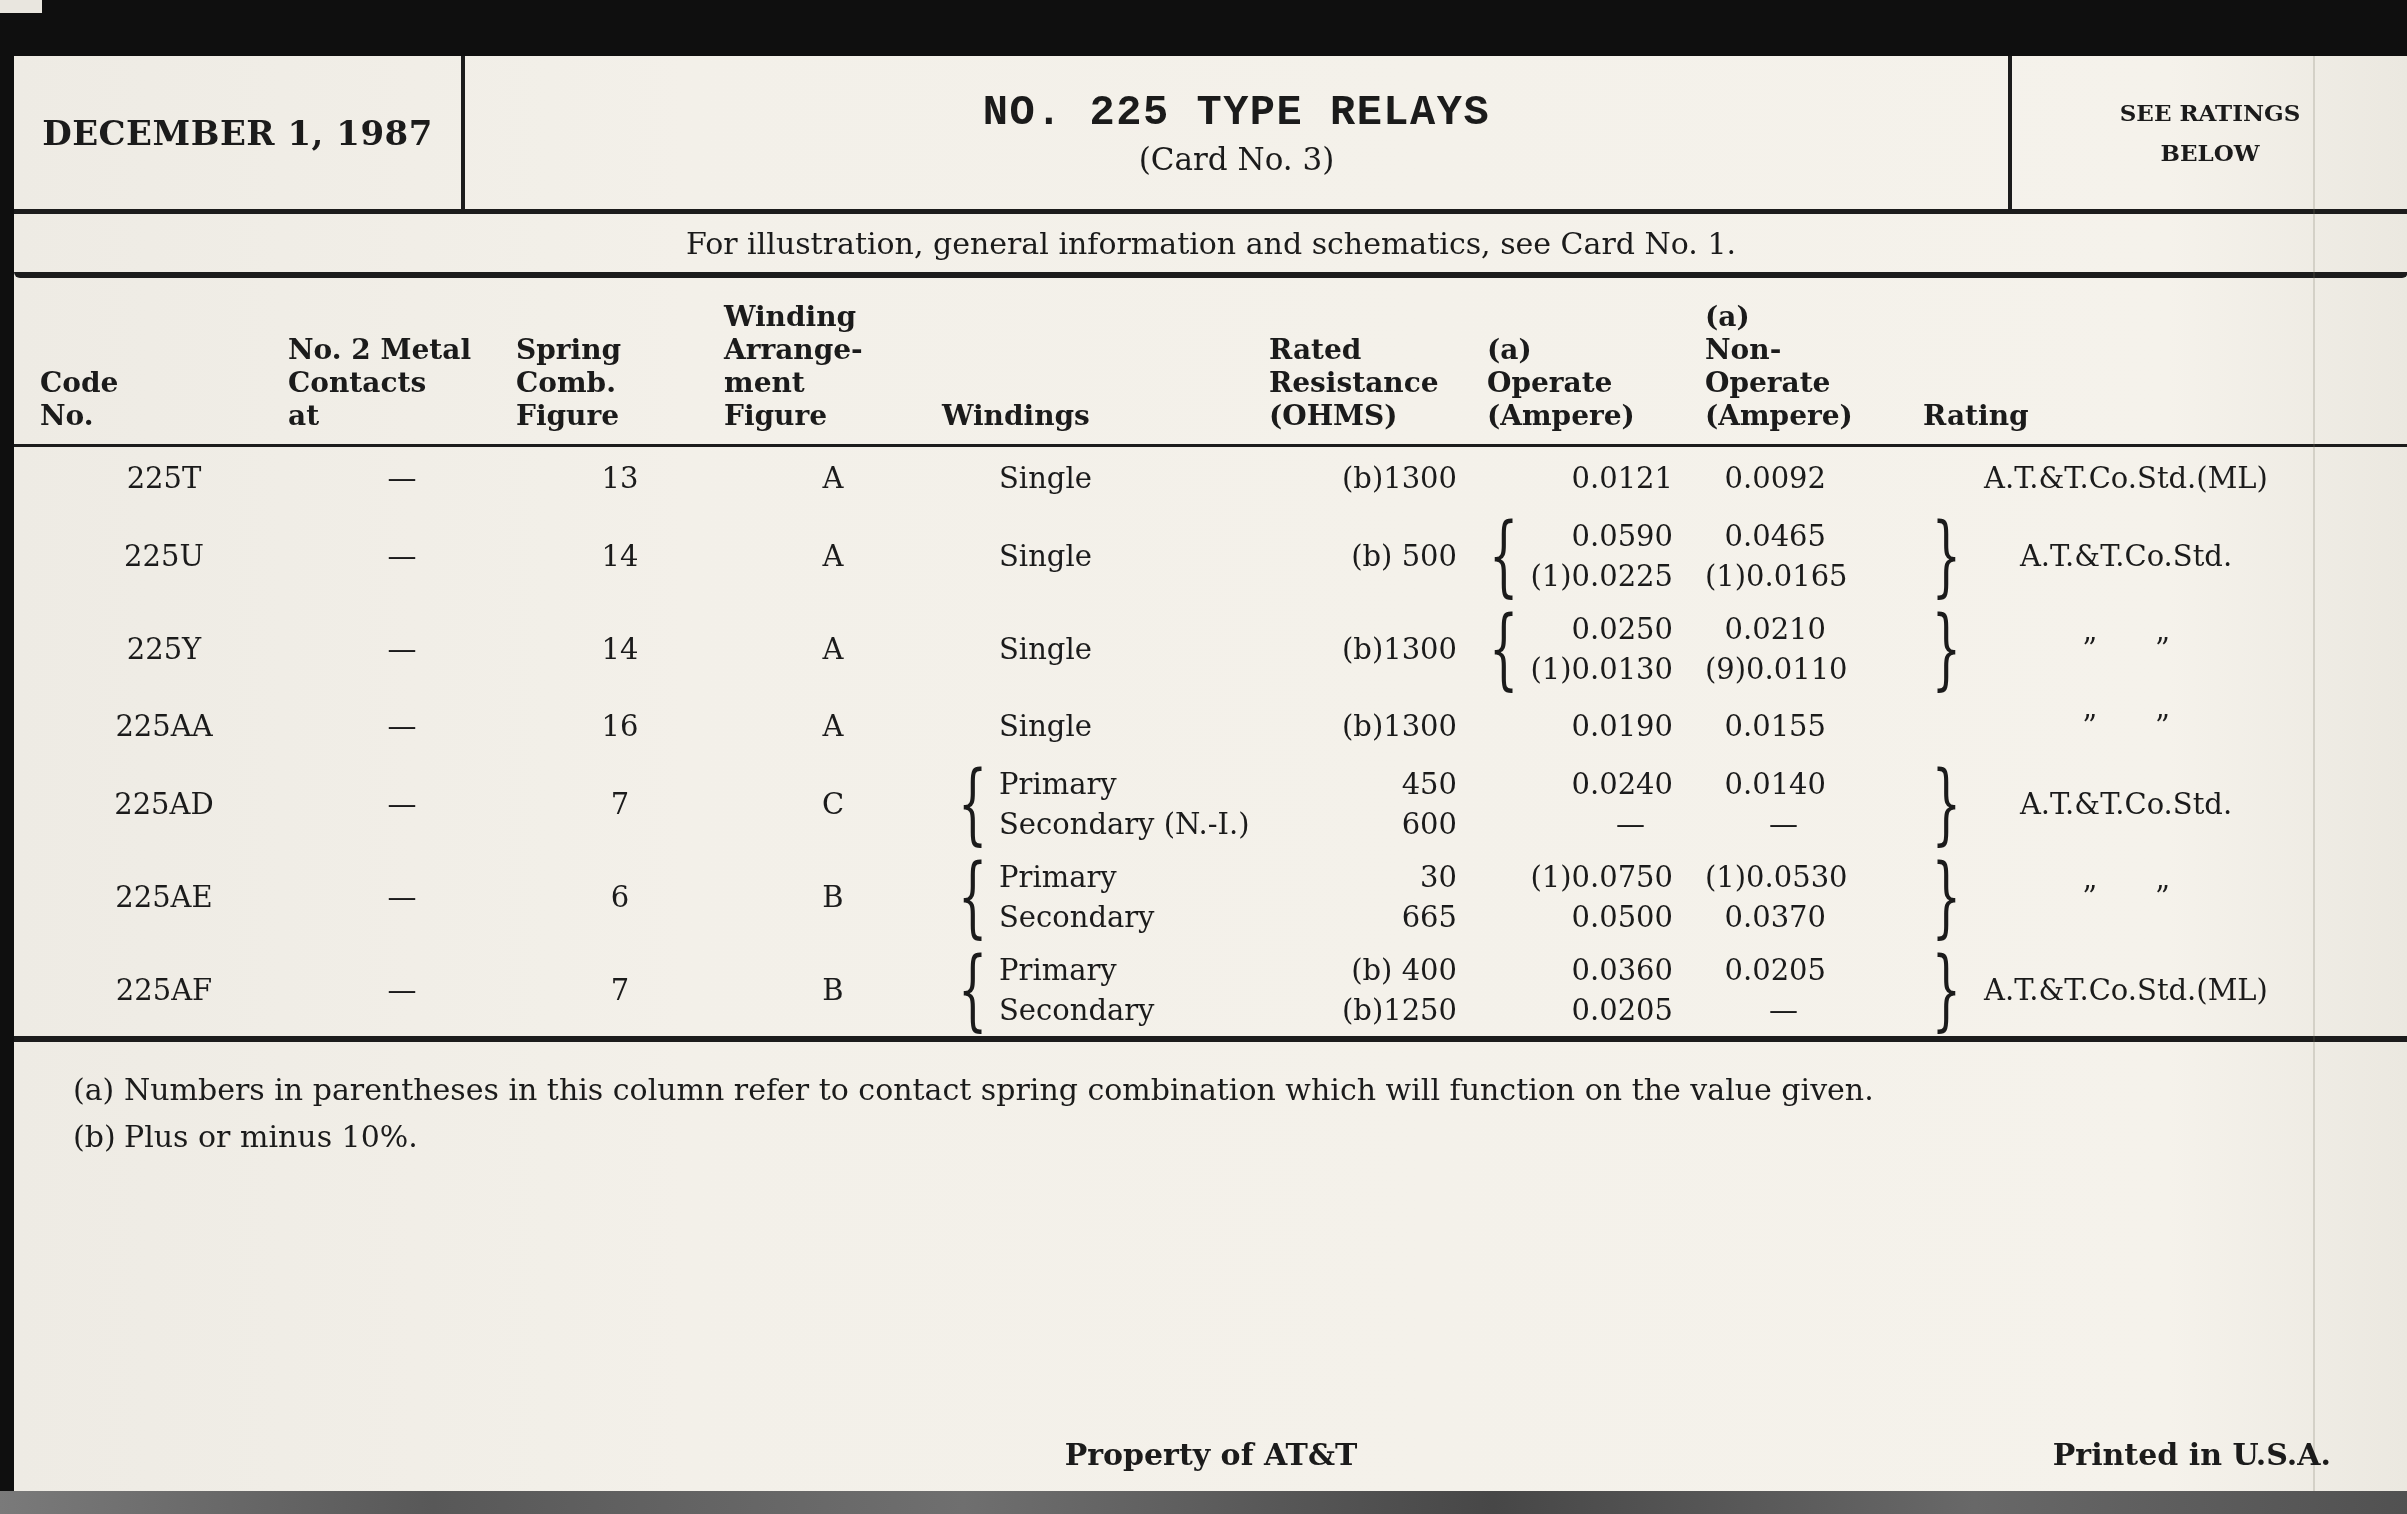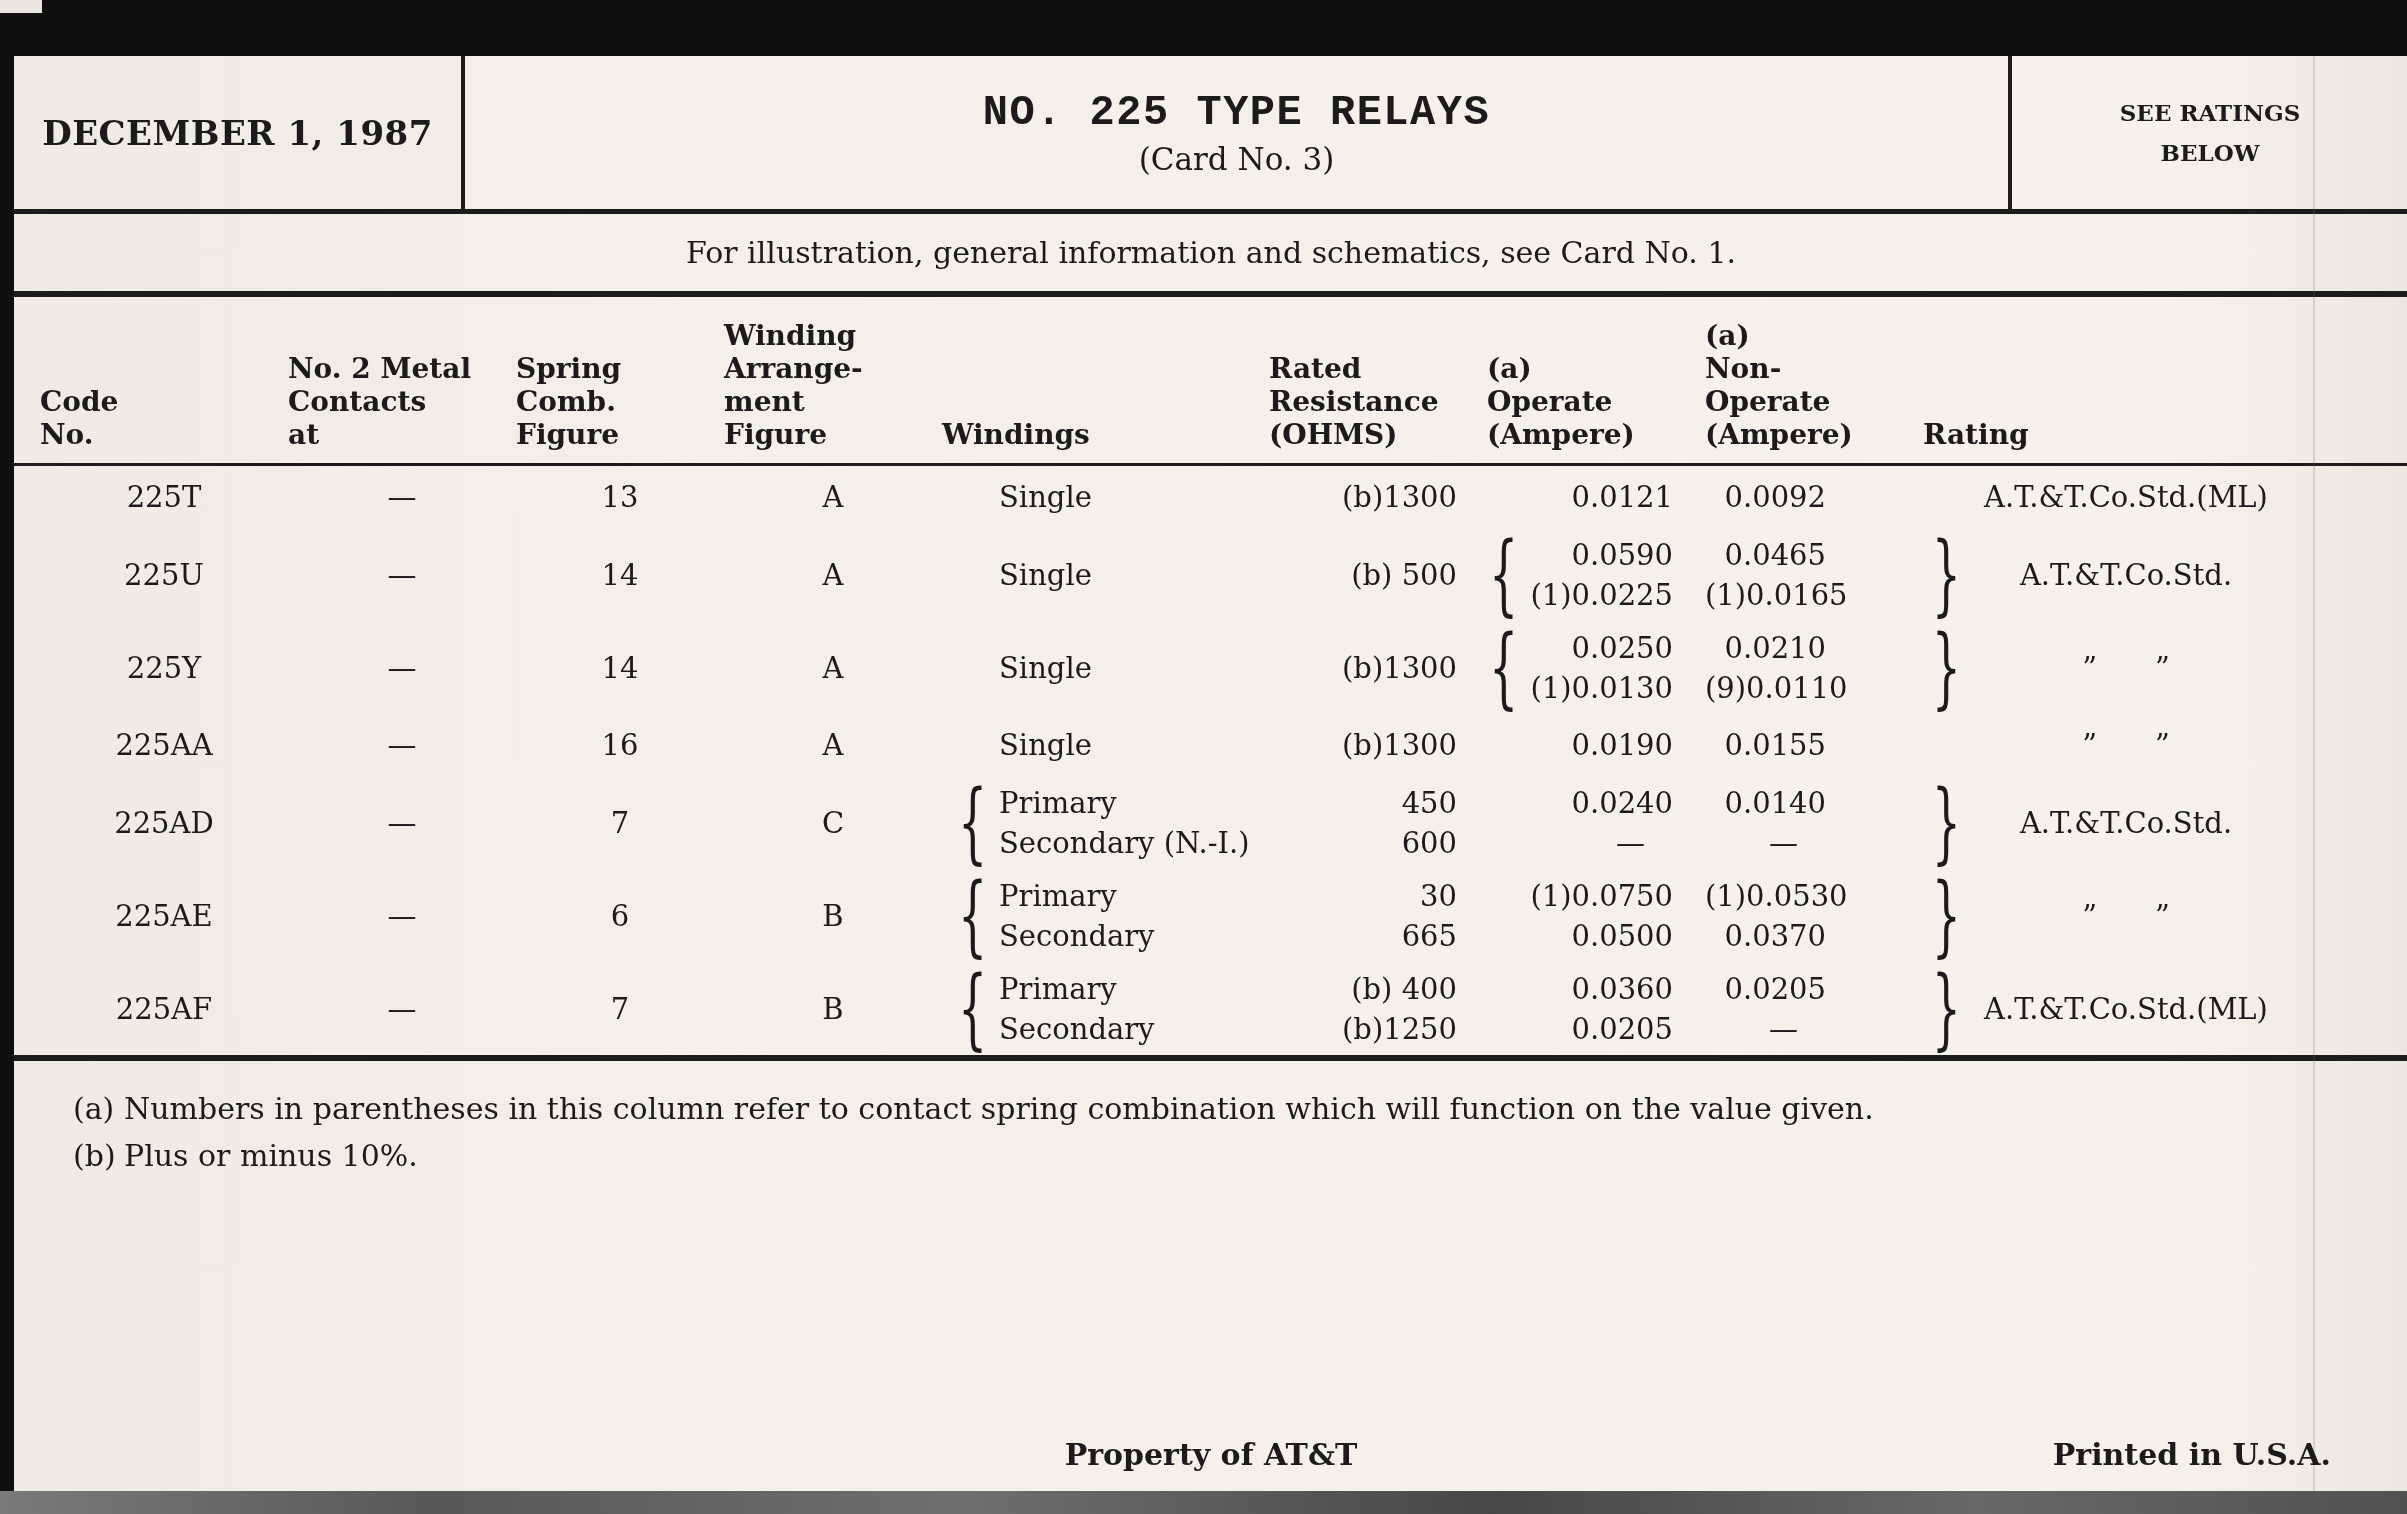--- a/index.html
+++ b/index.html
@@ -29,22 +29,22 @@
   .masthead { display:flex; height:158px; border-bottom:5px solid #1c1c1c; align-items:stretch; }
   .m-date { width:447px; display:flex; align-items:center; justify-content:center;
             font-weight:bold; font-size:34px; letter-spacing:0.5px; }
   .vdiv { width:4px; background:#1c1c1c; }
   .m-title { flex:1; display:flex; flex-direction:column; align-items:center; justify-content:center; }
   .title { font-size:42px; font-weight:bold; letter-spacing:1.5px;font-family:Liberation Mono, monospace; }
   .subtitle { font-size:31px; margin-top:4px; }
   .m-ratings { width:396px; display:flex; align-items:center; justify-content:center;
                font-weight:bold; font-size:23px; line-height:40px; text-align:center; white-space:pre-line; }
 
-  .refnote { height:83px; display:flex; align-items:center; justify-content:center;
-             font-size:30px; border-bottom:6px solid #1c1c1c; }
+  .refnote { height:64px; display:flex; align-items:center; justify-content:center;
+             font-size:30px; border-bottom:6px solid #1c1c1c;border-radius:6px; }
 
   
   .thead, .trow {
     display:grid;
     grid-template-columns:248px 228px 208px 218px 327px 218px 218px 218px 406px;
     width:2287px; margin-left:26px;
   }
   .thead { height:166px; align-items:end; padding-bottom:12px; }
   .hcell { white-space:pre-line; font-weight:bold; font-size:28px; line-height:33px; }
   .rule-thin  { height:3px; background:#1c1c1c; }

